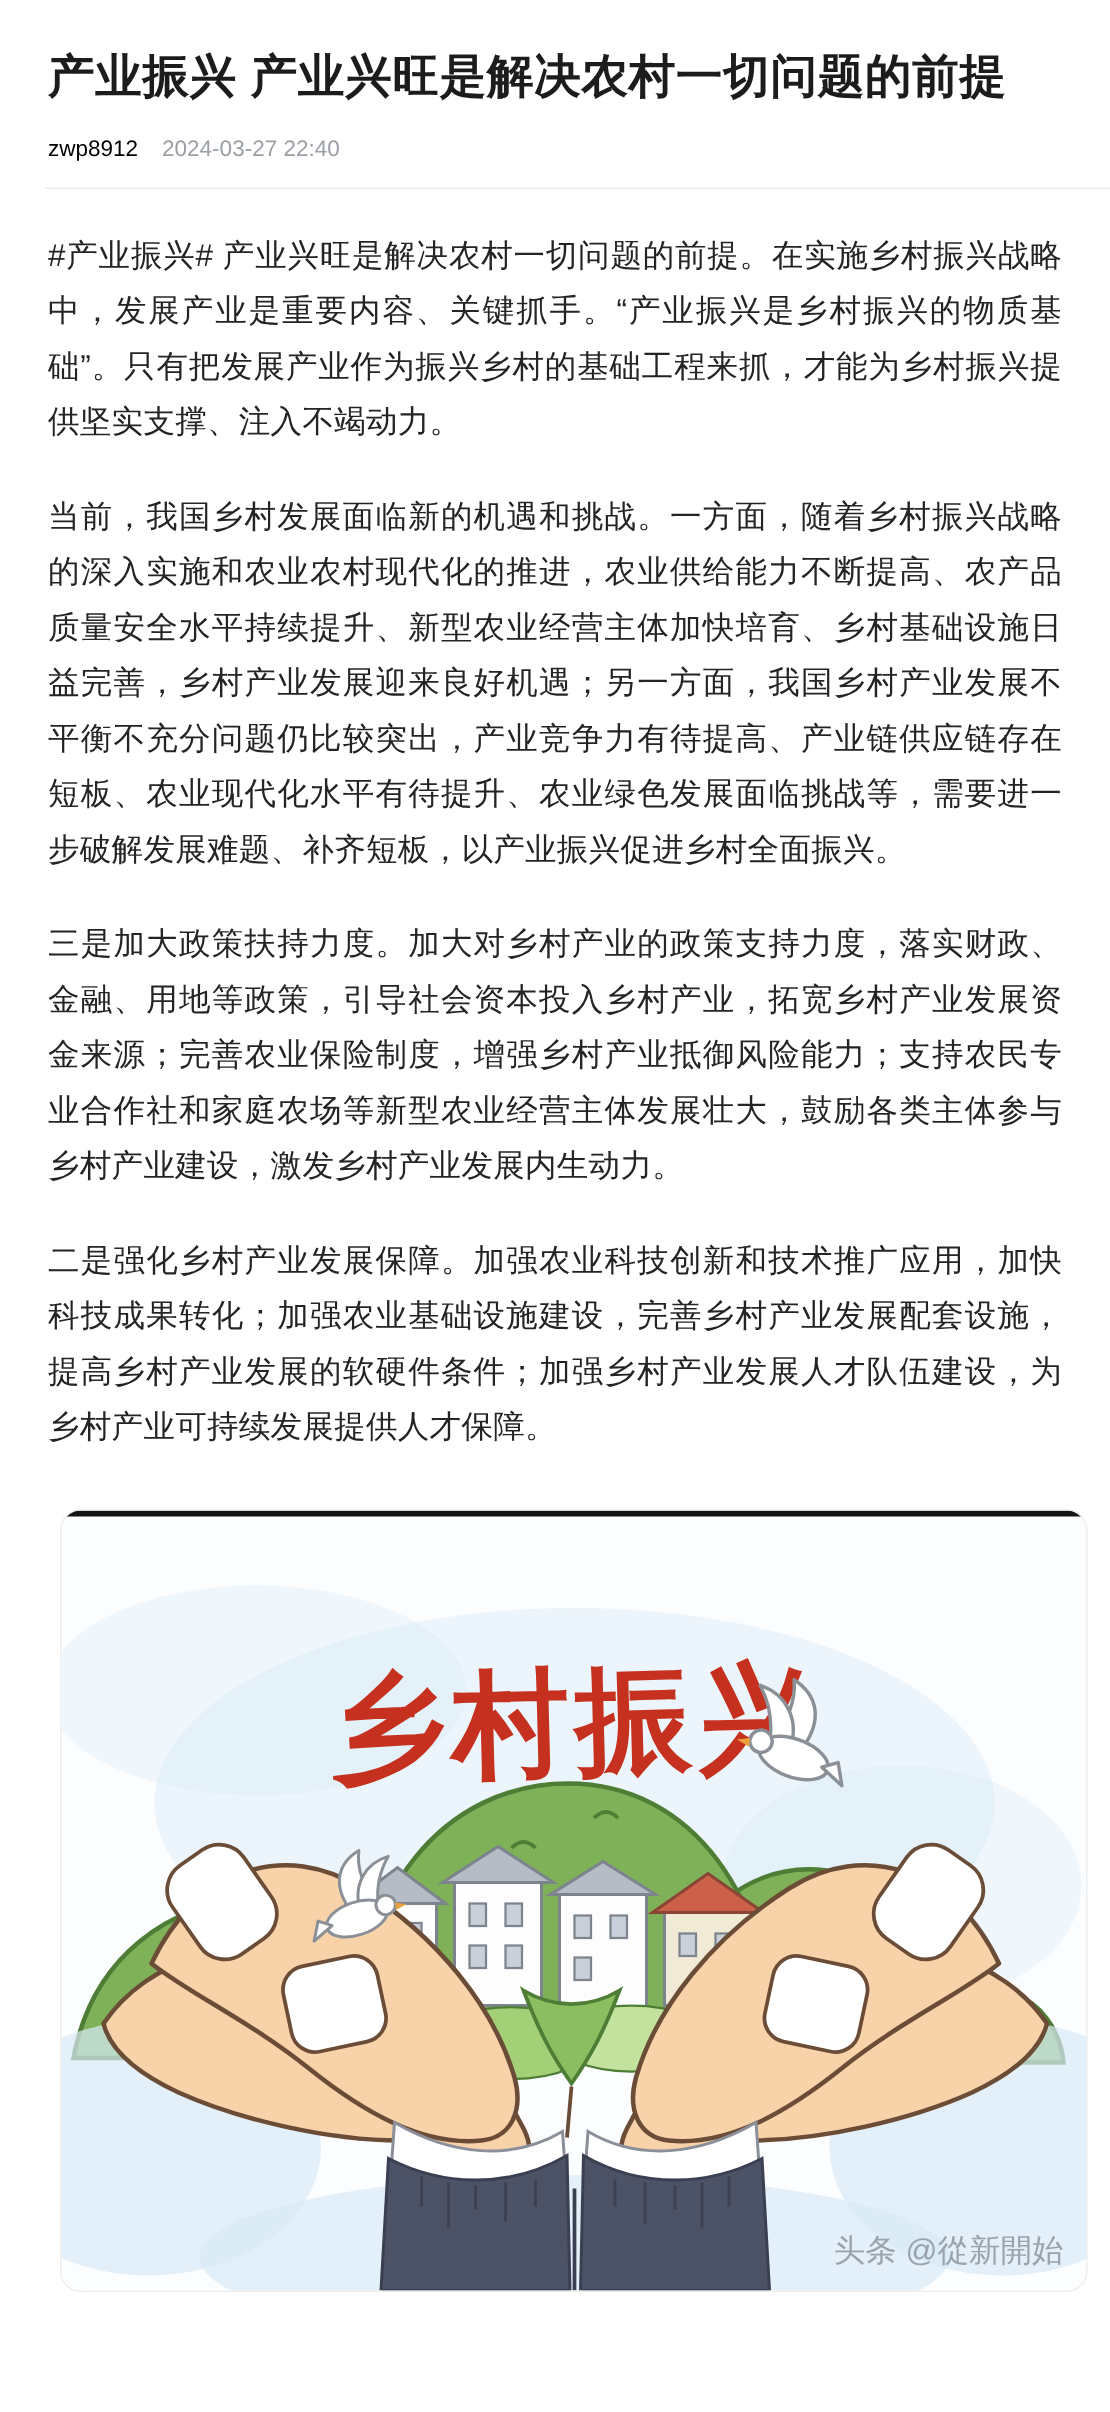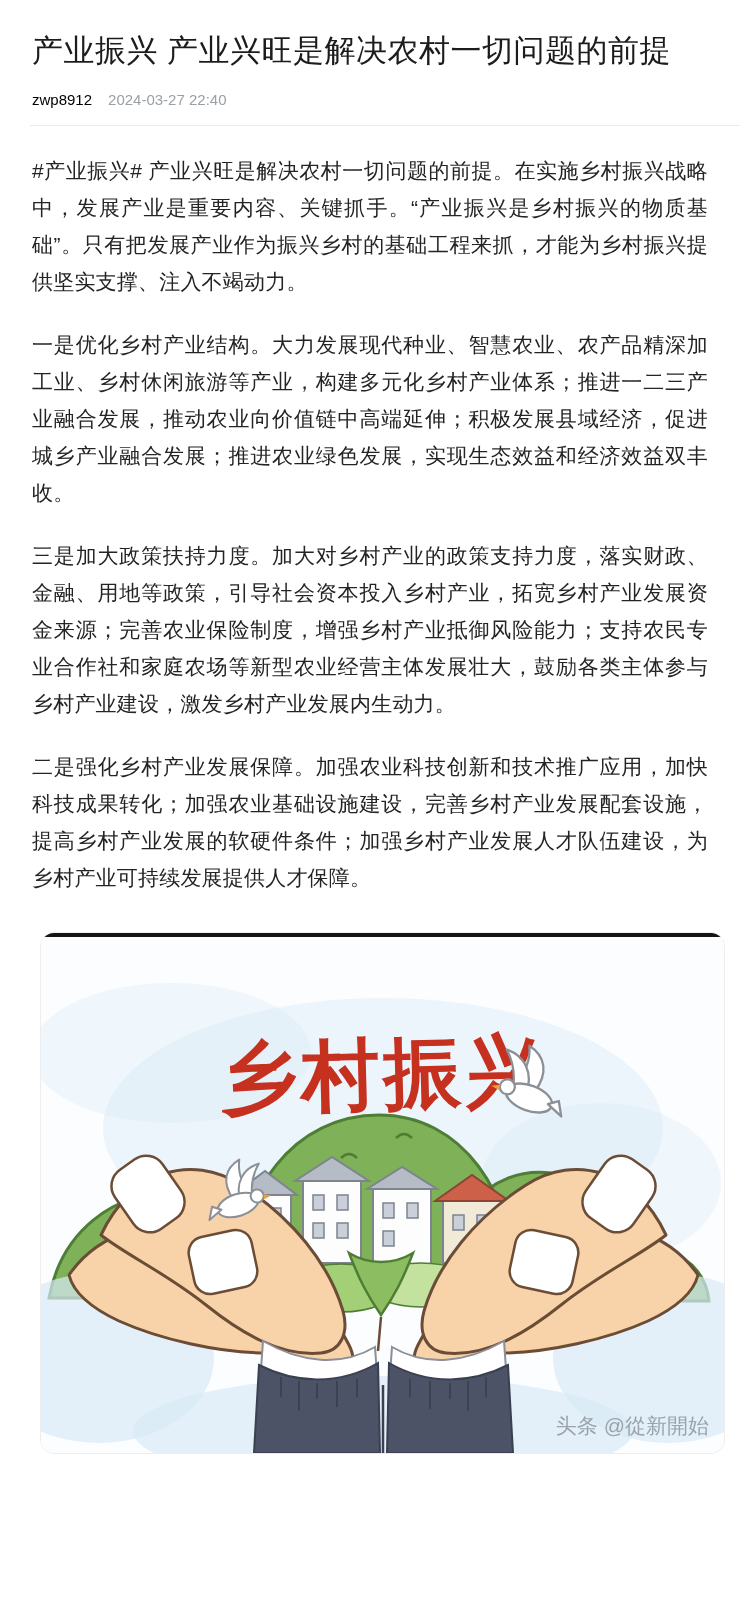--- a/index.html
+++ b/index.html
@@ -8,21 +8,21 @@
   }
   *{box-sizing:border-box;margin:0;padding:0;}
   html,body{background:#ffffff;}
   body{
     width:740px;height:1608px;overflow:hidden;position:relative;
     font-family:"Liberation Sans","DejaVu Sans",sans-serif;
     color:var(--text_dark);
   }
   .page{width:740px;height:1608px;position:relative;}
   h1.article-title{
-    margin:28px 32px 0;font-size:31px;line-height:46px;font-weight:normal;
+    margin:28px 32px 0;font-size:31px;line-height:46px;font-weight:bold;
     color:#1c1c1c;letter-spacing:0.5px;
   }
   .meta-row{margin:17px 32px 0;font-size:15px;display:flex;align-items:center;gap:16px;}
   .meta-author{color:#000000;cursor:pointer;}
   .meta-time{color:var(--text_gray);}
   .meta-divider{margin:17px 0 0 30px;border:none;border-top:1px solid var(--divider);width:710px;}
   .content{margin:0 32px;}
   .content p{
     margin-top:26px;font-size:21px;line-height:37px;color:#242424;
     text-align:justify;letter-spacing:0.2px;
@@ -65,21 +65,21 @@
 
   <div class="meta-row">
     <span class="meta-author">zwp8912</span>
     <span class="meta-time">2024-03-27 22:40</span>
   </div>
 
   <hr class="meta-divider">
 
   <div class="content">
     <p>#产业振兴# 产业兴旺是解决农村一切问题的前提。在实施乡村振兴战略中，发展产业是重要内容、关键抓手。“产业振兴是乡村振兴的物质基础”。只有把发展产业作为振兴乡村的基础工程来抓，才能为乡村振兴提供坚实支撑、注入不竭动力。</p>
-    <p>一是优化乡村产业结构。大力发展现代种业、智慧农业、农产品精深加工业、乡村休闲旅游等产业，构建多元化乡村产业体系；推进一二三产业融合发展，推动农业向价值链中高端延伸；积极发展县域经济，促进城乡产业融合发展；推进农业绿色发展，实现生态效益和经济效益双丰收。</p>
+    <p>当前，我国乡村发展面临新的机遇和挑战。一方面，随着乡村振兴战略的深入实施和农业农村现代化的推进，农业供给能力不断提高、农产品质量安全水平持续提升、新型农业经营主体加快培育、乡村基础设施日益完善，乡村产业发展迎来良好机遇；另一方面，我国乡村产业发展不平衡不充分问题仍比较突出，产业竞争力有待提高、产业链供应链存在短板、农业现代化水平有待提升、农业绿色发展面临挑战等，需要进一步破解发展难题、补齐短板，以产业振兴促进乡村全面振兴。</p>
     <p>三是加大政策扶持力度。加大对乡村产业的政策支持力度，落实财政、金融、用地等政策，引导社会资本投入乡村产业，拓宽乡村产业发展资金来源；完善农业保险制度，增强乡村产业抵御风险能力；支持农民专业合作社和家庭农场等新型农业经营主体发展壮大，鼓励各类主体参与乡村产业建设，激发乡村产业发展内生动力。</p>
     <p>二是强化乡村产业发展保障。加强农业科技创新和技术推广应用，加快科技成果转化；加强农业基础设施建设，完善乡村产业发展配套设施，提高乡村产业发展的软硬件条件；加强乡村产业发展人才队伍建设，为乡村产业可持续发展提供人才保障。</p>
   </div>
 
   <figure class="illustration-card">
     <svg viewBox="0 0 685 520">
 
       <g>
         <rect x="0" y="0" width="685" height="520" fill="#fbfdff"></rect>
         <ellipse class="sky" cx="342" cy="195" rx="280" ry="130" opacity="0.45"></ellipse>

